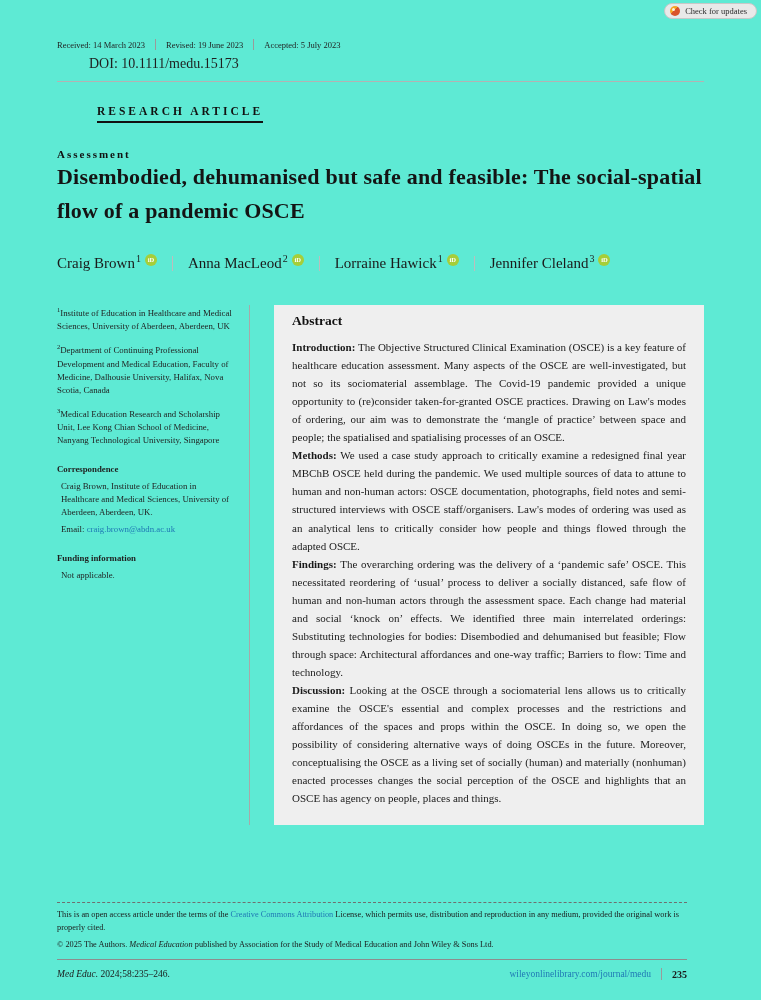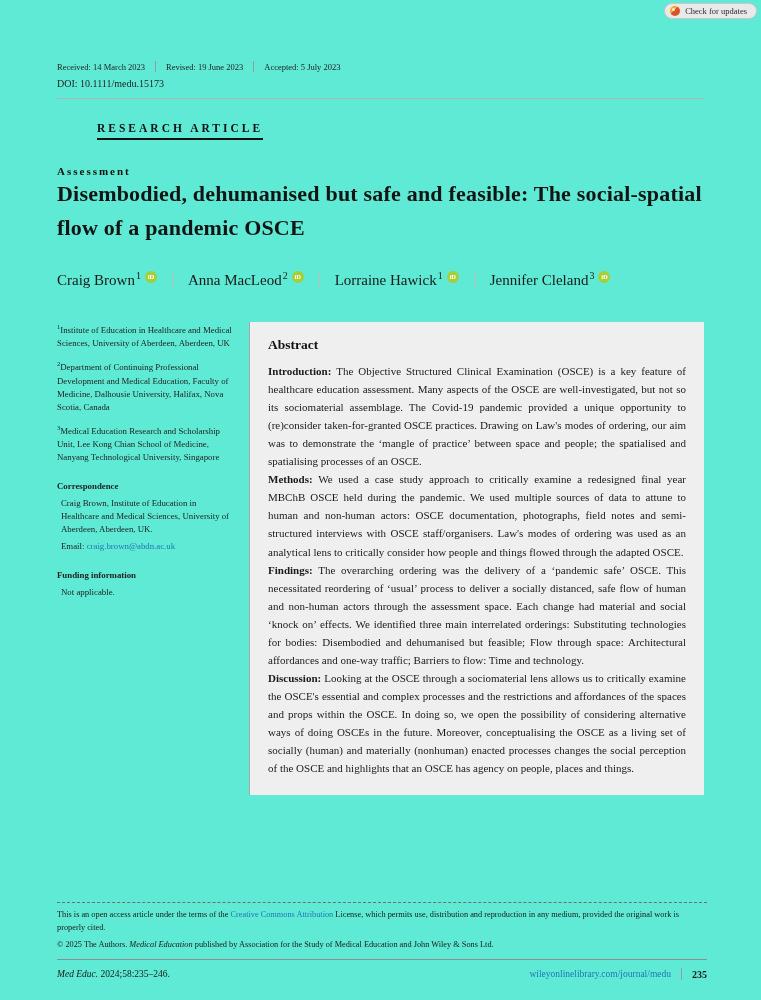--- a/index.html
+++ b/index.html
@@ -11,23 +11,23 @@
   
   .check-badge { position:absolute; top:3px; right:4px; display:flex; align-items:center; gap:5px;
     background:#e9e9e9; border:1px solid #c8c8c8; border-radius:9px; padding:2px 9px 2px 5px;
     font-size:8.5px; color:#2b2b2b; cursor:pointer; }
   .crossmark-icon { width:10px; height:10px; border-radius:50%;
     background:linear-gradient(135deg,#f5a623 0 45%, #d9542b 45% 100%); position:relative; }
   .crossmark-icon::after { content:""; position:absolute; left:2px; top:2px; width:3px; height:3px;
     border-radius:50%; background:#fff; opacity:.85; }
 
   
-  .dates-row { display:flex; align-items:center; font-size:8.5px; color:#1f1f1f; padding-top:61px; }
+  .dates-row { display:flex; align-items:center; font-size:8.5px; color:#1f1f1f; padding-top:39px; }
   .vsep { width:1px; height:11px; background:#9a9a9a; margin:0 10px; }
-  .doi { font-size:10px; margin-top:6px; color:#1f1f1f; }
+  .doi { font-size:14px; margin-top:6px; color:#1f1f1f;margin-left:32px; }
   .top-rule { border-top:1px solid #b3b3b3; margin-top:9px; }
 
   .article-type-row { margin-top:19px; }
   .article-type { display:inline-block; font-size:11.5px; font-weight:bold; letter-spacing:3px;
     color:#111; border-bottom:2px solid #111; padding-bottom:4px;margin-left:40px; }
   .section-label { margin-top:25px; font-size:11px; font-weight:bold; letter-spacing:2px; color:#111; }
 
   .title { font-size:22px; font-weight:bold; line-height:1.55; color:#141414;
     letter-spacing:.2px; max-width:650px; }
 
@@ -41,29 +41,29 @@
   .author-sep { width:1px; height:15px; background:#bdbdbd; margin:0 15px; }
 
   
   .columns { display:flex; margin-top:33px; align-items:stretch; }
   .left-col { width:192px; flex:none; padding-right:14px; font-size:8.8px; line-height:1.5; color:#1f1f1f; }
   .affil { margin-bottom:9px; }
   .affil sup { font-size:6.5px; }
   .info-heading { font-weight:bold; margin-top:15px; margin-bottom:2px; }
   .info-text { margin:4px; }
   .col-divider { width:1px; background:#a8a8a8; flex:none; }
-  .abstract-box { flex:1; margin-left:0; background:#efefef; padding:15px 18px 18px 18px; }
+  .abstract-box { flex:1; margin-left:24px; background:#efefef; padding:8px 18px 18px 18px; }
   .abstract-heading { font-size:13.5px; font-weight:bold; color:#111; margin-bottom:9px; }
   .abs-para { font-size:11px; line-height:1.64; text-align:justify; color:#1a1a1a; }
   .abs-label { font-weight:bold; }
 
   .link { color:#1f78b4; text-decoration:none; cursor:pointer; }
 
   
-  .footer { position:absolute; left:57px; right:54px; bottom:20px; }
+  .footer { position:absolute; left:57px; right:74px; bottom:20px; }
   .dashed-rule { border-top:1px dashed #6f6f6f; }
   .license { font-size:8.3px; line-height:1.55; margin-top:6px; color:#1a1a1a; }
   .copyright { font-size:8.3px; margin-top:5px; color:#1a1a1a; }
   .bottom-rule { border-top:1px solid #8d8d8d; margin-top:10px; }
   .bottom-row { display:flex; align-items:center; margin-top:8px; font-size:9.5px; color:#1a1a1a; }
   .citation { flex:1; }
   .page-sep { width:1px; height:12px; background:#9a9a9a; margin:0 10px; }
   .page-num { font-weight:bold; font-size:10px; }
 </style>
 </head>

